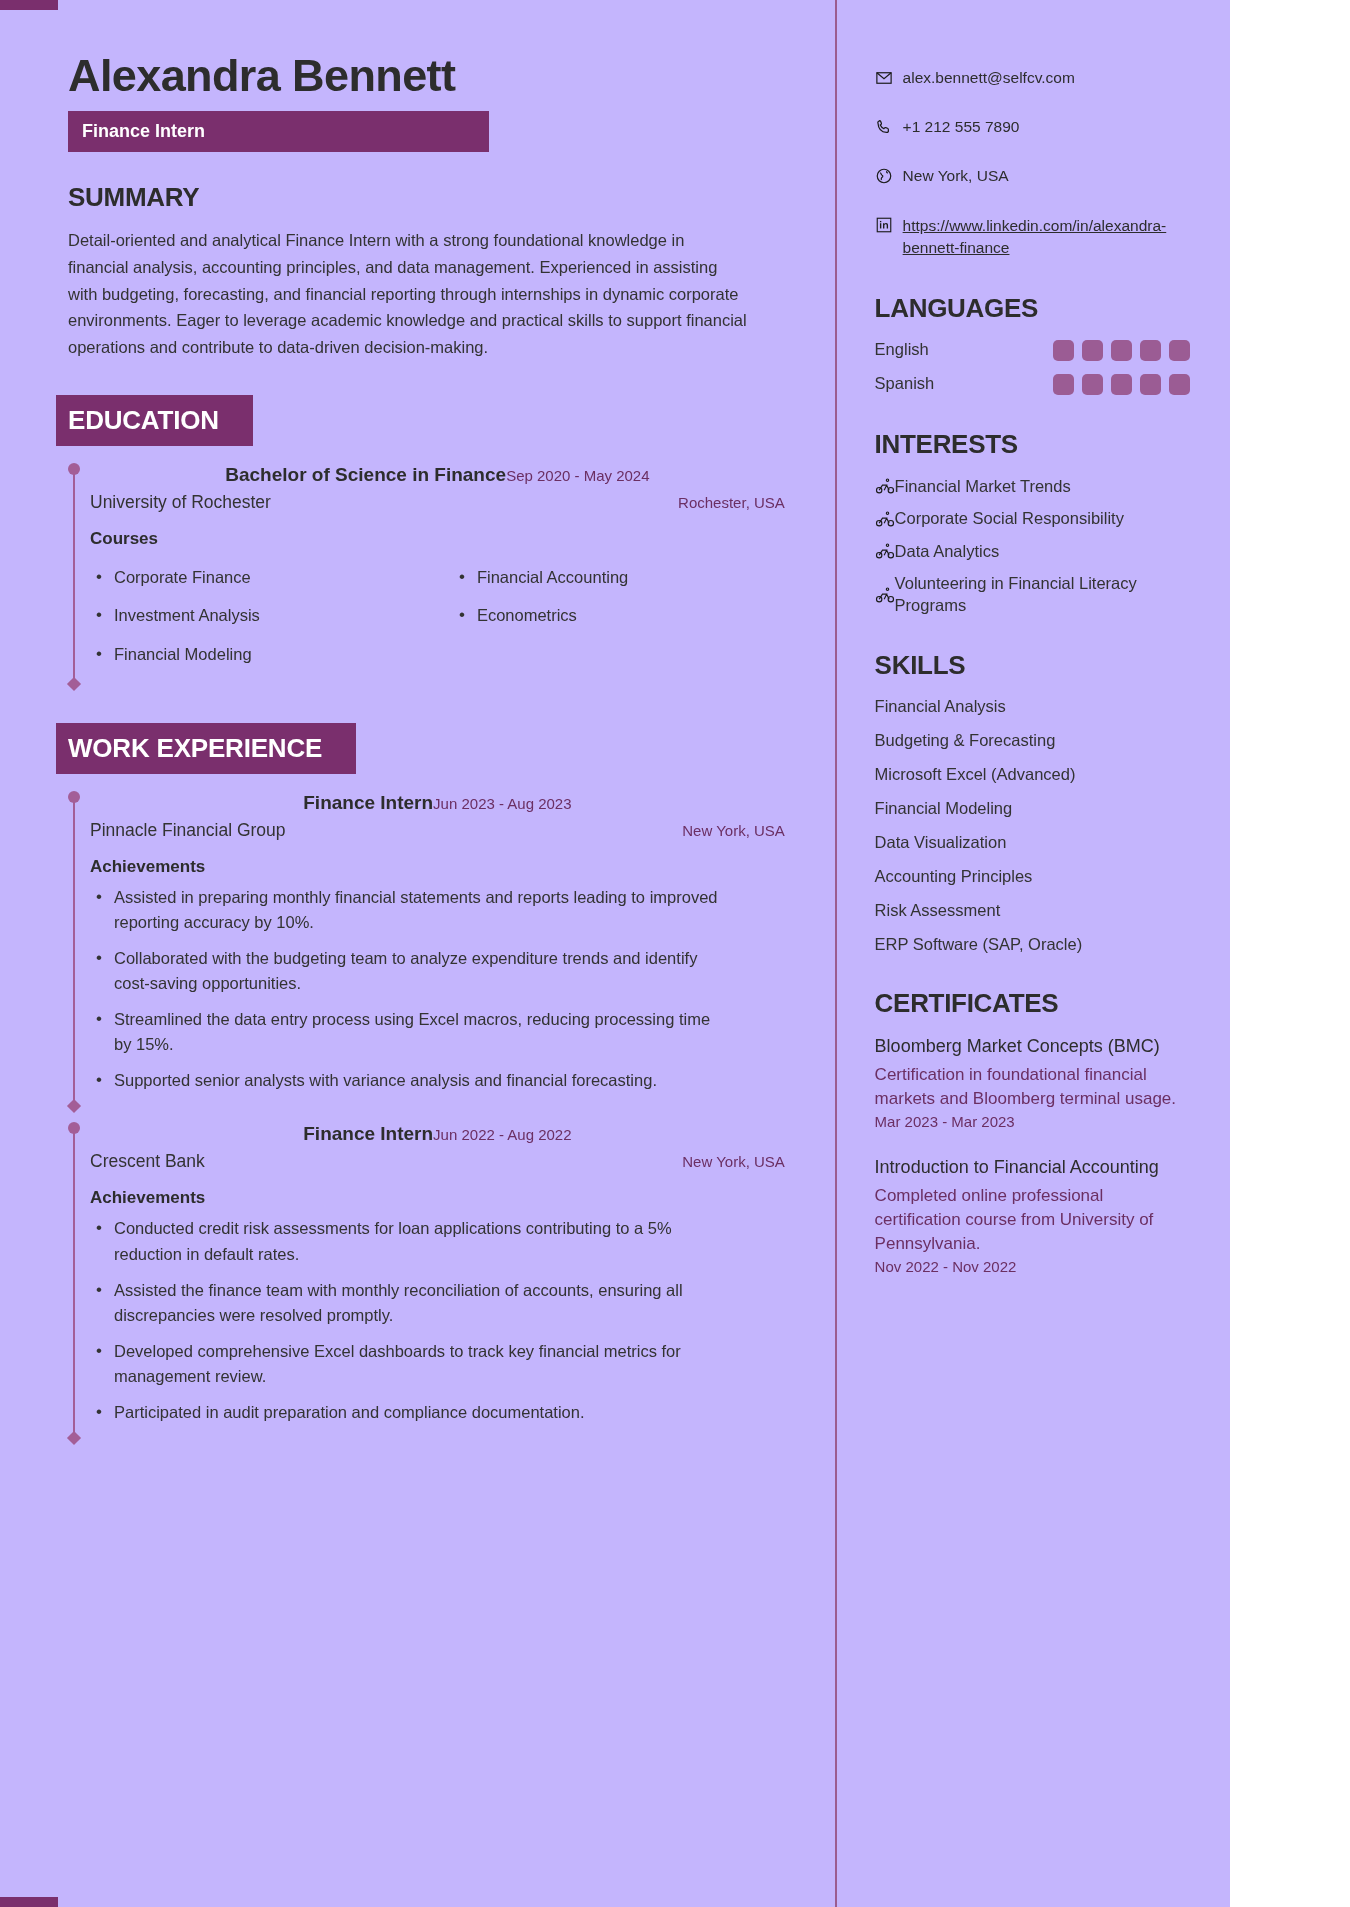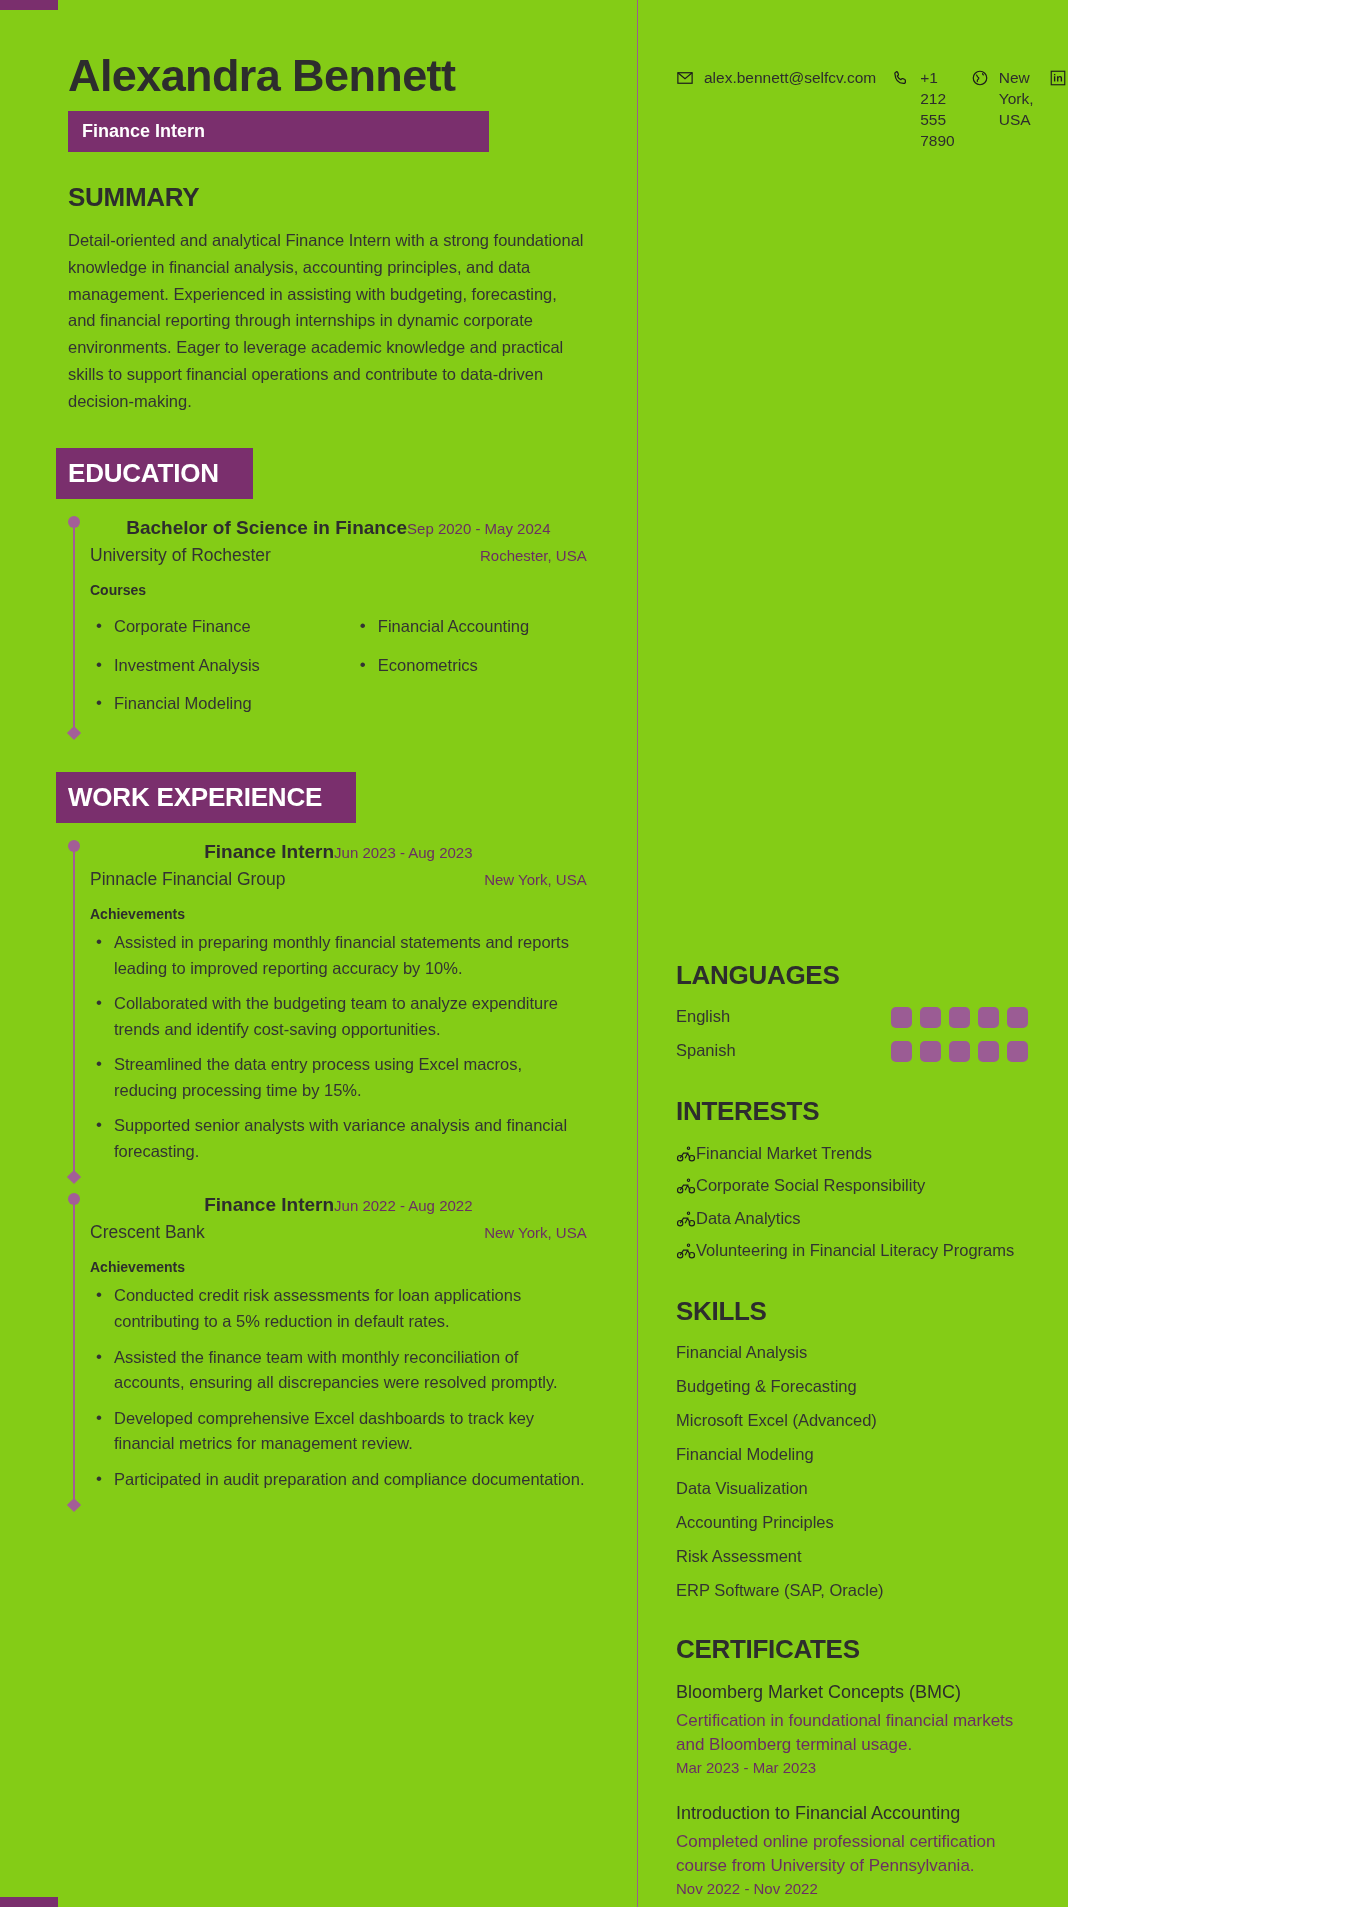--- a/index.html
+++ b/index.html
@@ -5,23 +5,23 @@
   * { box-sizing: border-box; margin: 0; padding: 0; }
   html, body {
     width: 1350px;
     height: 1907px;
     background: #ffffff;
     font-family: "Liberation Sans", sans-serif;
     color: #2d2d2d;
   }
   .page {
     position: relative;
-    width: 1068px;
+    width: 1230px;
     height: 1907px;
-    background: #84cc16;
+    background: #c4b5fd;
     display: flex;
     overflow: hidden;
   }
 
   
   .corner-tl {
     position: absolute; top: 0; left: 0;
     width: 58px; height: 10px;
     background: #7a2f6d;
   }
@@ -146,21 +146,21 @@
   .entry-org {
     font-size: 17.5px;
     color: #333333;
   }
   .entry-loc {
     font-size: 15px;
     color: #6b2f63;
     white-space: nowrap;
   }
   .sub-label {
-    font-size: 14px;
+    font-size: 17px;
     font-weight: 700;
     color: #2d2d2d;
     margin-top: 16px;
     margin-bottom: 8px;
   }
 
   .courses-grid {
     display: grid;
     grid-template-columns: 1fr 1fr;
     column-gap: 20px;
@@ -180,21 +180,21 @@
   ul.bullets li::before {
     content: "\2022";
     position: absolute;
     left: 6px; top: -1px;
     color: #333333;
     font-size: 17px;
   }
   ul.ach li { margin: 4px 0 10px 0; max-width: 640px; }
 
   
-  .contact-list { display: flex; flex-direction: row; gap: 16px; }
+  .contact-list { display: flex; flex-direction: column; gap: 28px; }
   .contact-row {
     display: flex;
     align-items: flex-start;
     gap: 10px;
     font-size: 15.5px;
     color: #2d2d2d;
     line-height: 1.35;
   }
   .contact-row .ico {
     flex: 0 0 18px;

